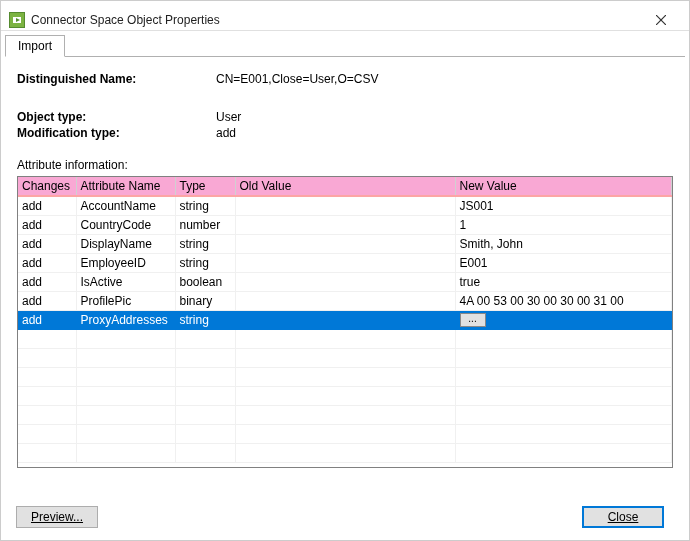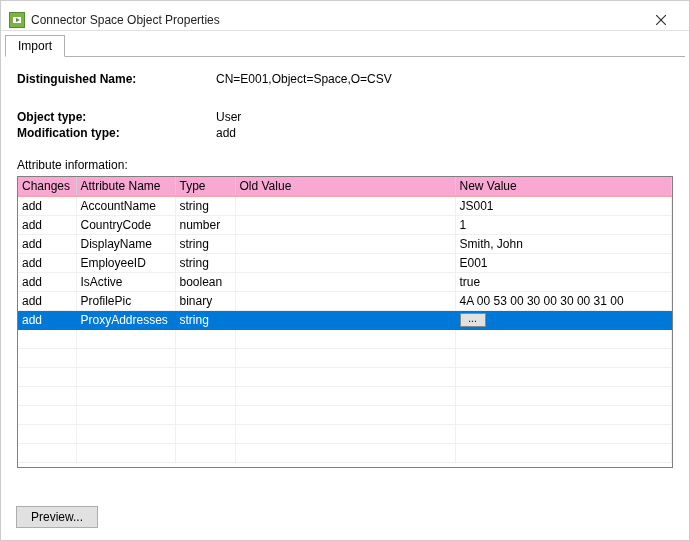--- a/index.html
+++ b/index.html
@@ -145,20 +145,21 @@
   }
   .btn {
     min-width: 82px;
     height: 22px;
     background: #e1e1e1;
     border: 1px solid #adadad;
     font-family: inherit;
     font-size: 12px;
     cursor: default;
     padding: 0 12px;
+    text-decoration: underline;
   }
   .btn.default {
     border: 1px solid #0078d7;
     outline: 1px solid #0078d7;
     outline-offset: -2px;
   }
   .spacer-flex { flex: 1; }
 </style>
 </head>
 <body>
@@ -180,21 +181,21 @@
 </div>
 
 <div class="tabstrip">
   <div class="tab active">Import</div>
 </div>
 <div class="tabline"></div>
 
 <div class="content">
   <div class="kv">
     <div class="label">Distinguished Name:</div>
-    <div class="value">CN=E001,Object=Space,O=CSV</div>
+    <div class="value">CN=E001,Close=User,O=CSV</div>
   </div>
   <div class="spacer"></div>
   <div class="kv">
     <div class="label">Object type:</div>
     <div class="value">User</div>
   </div>
   <div class="kv">
     <div class="label">Modification type:</div>
     <div class="value">add</div>
   </div>
@@ -319,14 +320,15 @@
             <td>&nbsp;</td>
           </tr>
         </tbody>
     </table>
   </div>
 </div>
 
 <div class="buttonbar">
   <button class="btn">Preview...</button>
   <div class="spacer-flex"></div>
+  <button class="btn default">Close</button>
   <div style="width:10px"></div>
 </div>
 
 </body></html>

